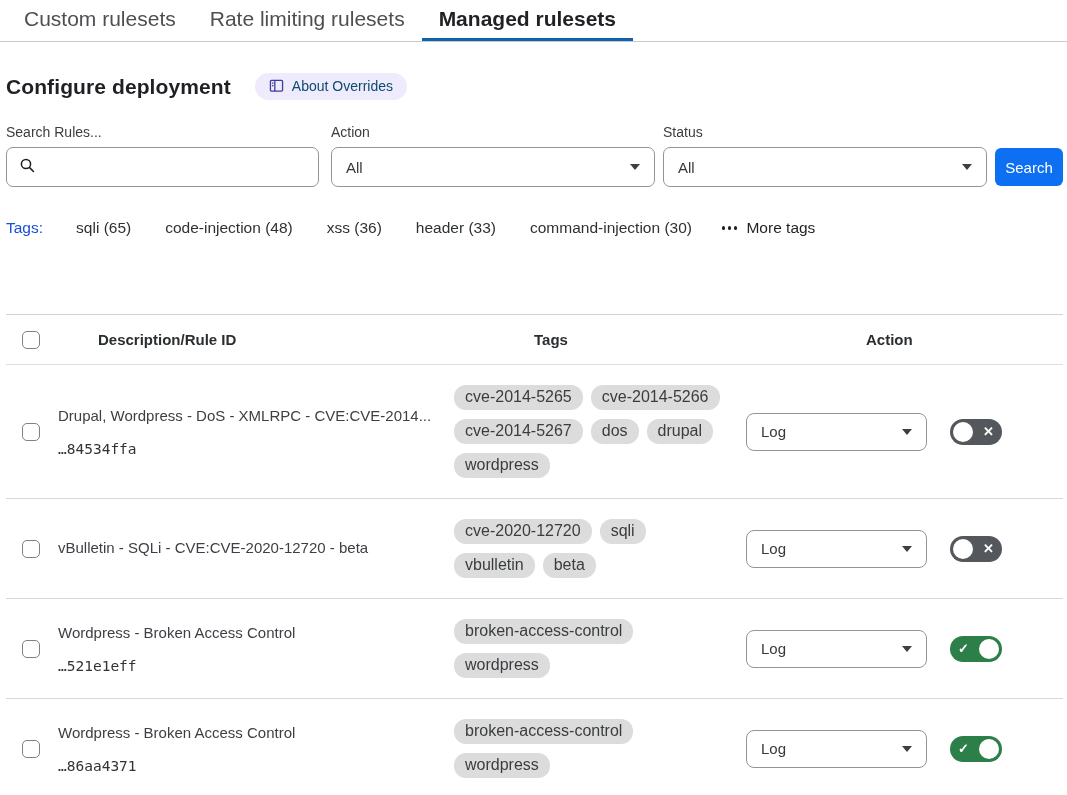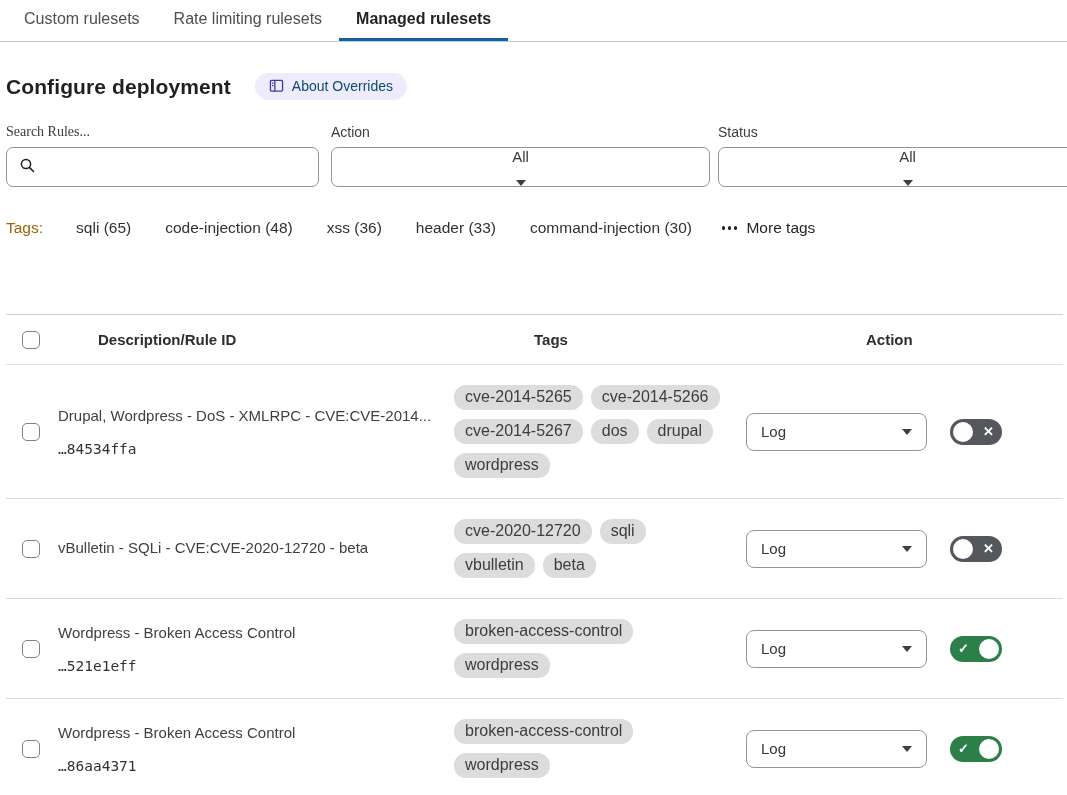--- a/index.html
+++ b/index.html
@@ -1,21 +1,21 @@
 <!DOCTYPE html>
 <html><head>
 <meta charset="utf-8">
 <style>
   * { margin:0; padding:0; box-sizing:border-box; }
   html,body { background:#fff; width:1067px; }
   body { font-family:"Liberation Sans", sans-serif; color:#36393a; }
 
   
   .tabs { display:flex; align-items:stretch; height:42px; border-bottom:1px solid #c9c9c9; padding-left:7px; }
-  .tab { display:flex; align-items:center; padding:0 17px; font-size:16px; color:#4d4f52;
+  .tab { display:flex; align-items:center; padding:0 17px; font-size:21px; color:#4d4f52;
          border-bottom:3px solid transparent; cursor:pointer; white-space:nowrap; }
   .tab.active { color:#1f2124; font-weight:700; border-bottom-color:#0d62a9; }
 
   
   .content { padding:0 4px 0 6px; }
 
   .page-header { display:flex; align-items:center; margin-top:31px; }
   .page-title { font-size:21px; font-weight:700; color:#1f2023; letter-spacing:.1px; }
   .badge { display:inline-flex; align-items:center; gap:8px; margin-left:24px;
            background:#eeebfc; color:#0c4a6e; font-size:14px; padding:5px 14px 6px;
@@ -24,30 +24,30 @@
 
   
   .filters { display:flex; align-items:flex-end; margin-top:24px; }
   .filter-label { font-size:14px; color:#3a3d40; margin-bottom:7px; }
   .search-box { width:313px; height:40px; border:1px solid #90959a; border-radius:7px;
                 display:flex; align-items:center; padding:0 12px; gap:9px; background:#fff; }
   .search-box input { border:none; outline:none; flex:1; font-size:15px; font-family:inherit; color:#36393a; }
   .sel { height:40px; border:1px solid #90959a; border-radius:7px; background:#fff;
          display:flex; align-items:center; justify-content:space-between;
          padding:0 14px; font-size:15px; color:#36393a; cursor:pointer; }
-  .sel-action, .sel-status { width:379px;flex-direction:column; }
-  .f-search { margin-right:12px;font-family:Liberation Serif, serif; } .f-action { margin-right:8px; } .f-status { margin-right:8px; }
+  .sel-action, .sel-status { width:324px; }
+  .f-search { margin-right:12px; } .f-action { margin-right:8px; } .f-status { margin-right:8px; }
   .caret { width:0; height:0; border-left:5px solid transparent; border-right:5px solid transparent;
            border-top:6px solid #3c4045; }
   .search-btn { width:85px; height:38px; margin-bottom:1px; background:#0d6ff2; color:#fff;
                 font-size:15px; font-family:inherit; border:none; border-radius:6px; cursor:pointer; }
 
   
   .tags-bar { display:flex; align-items:center; margin-top:32px; font-size:15.5px; flex-wrap:nowrap; }
-  .tags-label { color:#a16207; margin-right:33px; }
+  .tags-label { color:#1d4ed8; margin-right:33px; }
   .tag-link { color:#2e3134; margin-right:34px; cursor:pointer; text-decoration:none; white-space:nowrap; }
   .more-tags { display:flex; align-items:center; gap:9px; margin-left:-4px; cursor:pointer; color:#1f2124; }
   .dots { display:flex; gap:2.5px; }
   .dots i { width:3.5px; height:3.5px; border-radius:50%; background:#1f2124; }
 
   
   .rules-table { margin-top:77px; border-top:1px solid #d2d2d2; }
   .thead, .trow { display:grid; grid-template-columns:52px 396px 292px 200px 1fr; align-items:center; }
   .thead { height:50px; border-bottom:1px solid #dedede; font-weight:700; font-size:15px; color:#2b2e31;gap:40px; }
   .trow { border-bottom:1px solid #d8d8d8; padding:20px 0; }

